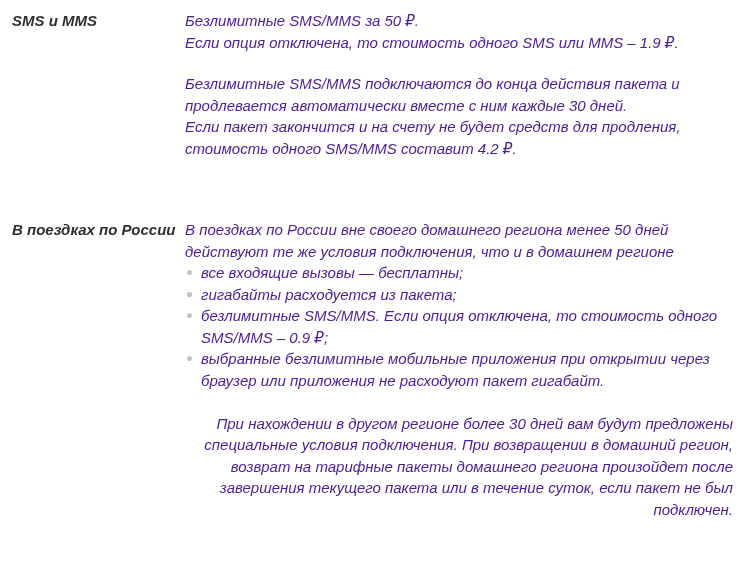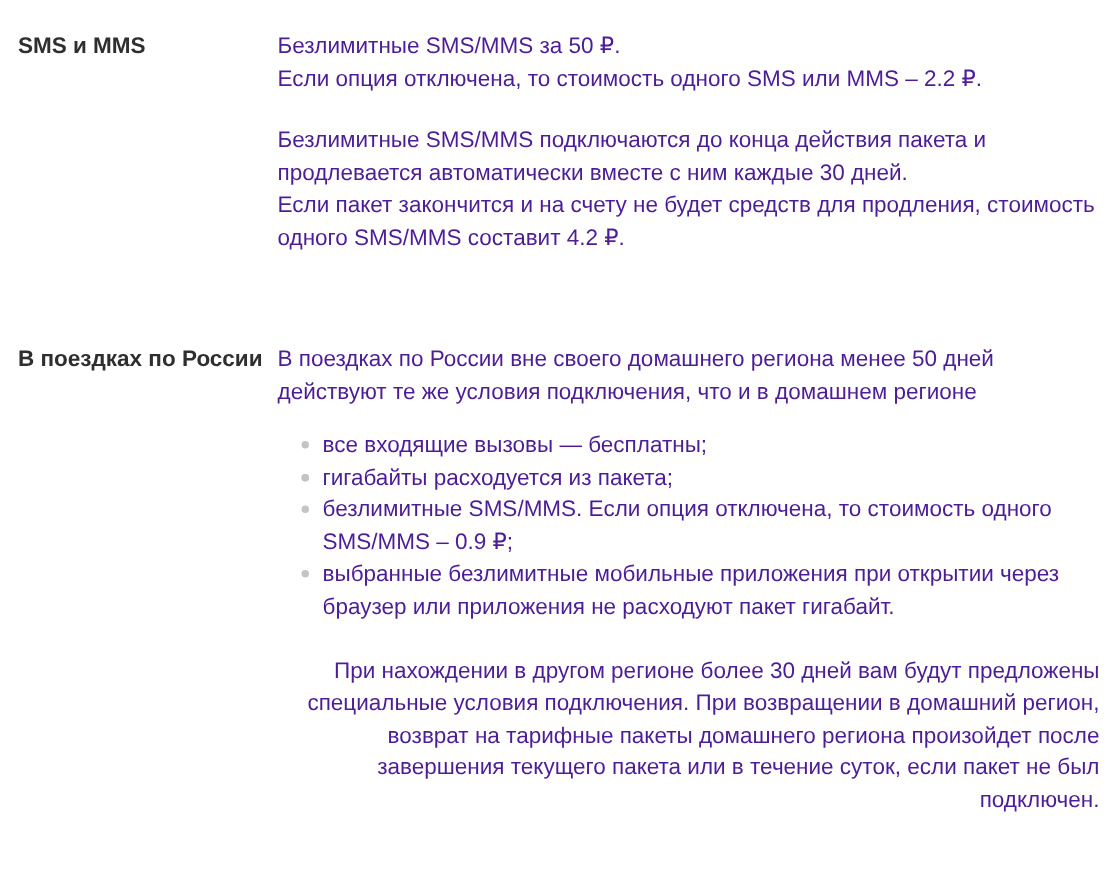--- a/index.html
+++ b/index.html
@@ -8,22 +8,23 @@
     background: #ffffff;
   }
   body {
     width: 741px;
     min-height: 584px;
     font-family: "Liberation Sans", "DejaVu Sans", sans-serif;
     color: #3b3b3b;
     -webkit-font-smoothing: antialiased;
   }
   .page {
-    padding: 20px 0 16px 12px;
+    padding: 10px 0 16px 12px;
     box-sizing: border-box;
+    font-style: italic;
   }
   .section-row {
     display: grid;
     grid-template-columns: 173px 548px;
     align-items: start;
   }
   .section-row.second {
     margin-top: 60px;
   }
   .section-label {
@@ -42,21 +43,21 @@
     margin: 0;
   }
   .para + .para {
     margin-top: 20px;
   }
   .text-line {
     margin: 0;
   }
   ul.conditions-list {
     list-style: none;
-    margin: 14px;
+    margin: 0;
     padding: 0;
   }
   ul.conditions-list li {
     position: relative;
     padding-left: 16px;
     margin: 0;
   }
   .bullet-dot {
     position: absolute;
     left: 2px;
@@ -74,21 +75,21 @@
 </head>
 <body>
 
 <div class="page">
 
   <div class="section-row">
     <div class="section-label">SMS и MMS</div>
     <div class="section-content">
       <div class="para">
         <div class="text-line">Безлимитные SMS/MMS за 50 ₽.</div>
-        <div class="text-line">Если опция отключена, то стоимость одного SMS или MMS – 2.2 ₽.</div>
+        <div class="text-line">Если опция отключена, то стоимость одного SMS или MMS – 1.9 ₽.</div>
       </div>
       <div class="para">
         <div class="text-line">Безлимитные SMS/MMS подключаются до конца действия пакета и продлевается автоматически вместе с ним каждые 30 дней.</div>
         <div class="text-line">Если пакет закончится и на счету не будет средств для продления, стоимость одного SMS/MMS составит 4.2 ₽.</div>
       </div>
     </div>
   </div>
 
   <div class="section-row second">
     <div class="section-label">В поездках по России</div>

